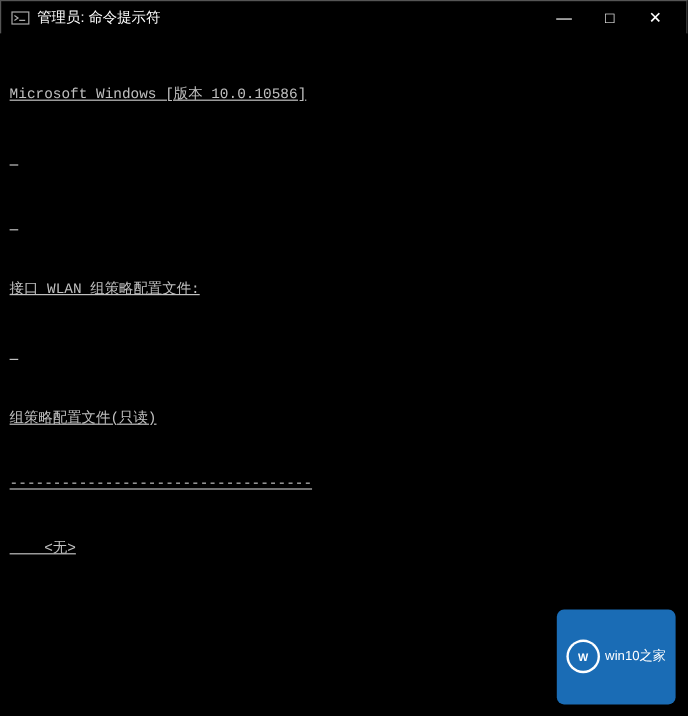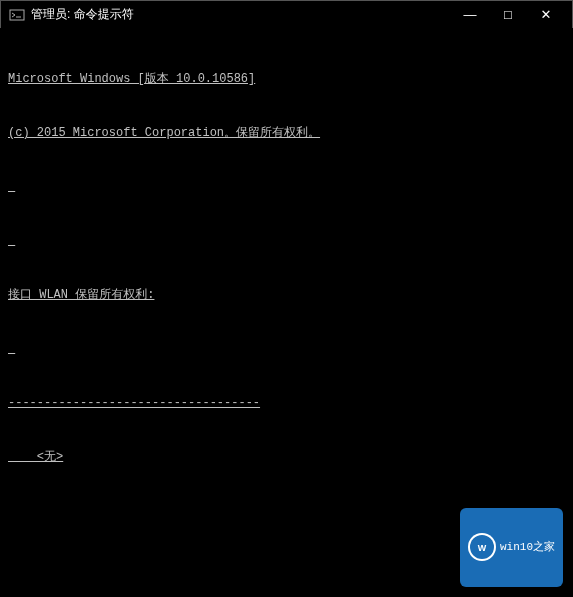--- a/index.html
+++ b/index.html
@@ -106,21 +106,21 @@
       border-radius: 50%;
       display: flex;
       align-items: center;
       justify-content: center;
       overflow: hidden;
     }
 
     .watermark-text {
       color: #fff;
       font-size: 11px;
-      font-family: Liberation Mono, monospace;
+      font-family: Liberation Sans, sans-serif;
       line-height: 1.3;
     }
 
     .divider {
       color: #c0c0c0;
     }
 
     
     .inline-badge {
       display: inline-block;
@@ -156,25 +156,25 @@
     </div>
     <div class="title-bar-controls">
       <button class="title-btn">—</button>
       <button class="title-btn">□</button>
       <button class="title-btn close">✕</button>
     </div>
   </div>
 
   <div class="terminal-body">
     <span class="line">Microsoft Windows [版本 10.0.10586]</span>
-    <span class="line">(c) 2015 Microsoft Corporation。保留所有权利。</span>
     <span class="line"> </span>
     <span class="line"> </span>
-    <span class="line">接口 WLAN 保留所有权利:</span>
+    <span class="line">接口 WLAN 组策略配置文件:</span>
     <span class="line"> </span>
+    <span class="line">组策略配置文件(只读)</span>
     <span class="line divider">-----------------------------------</span>
     <span class="line">    &lt;无&gt;</span>
     
     
     
     
     
     
     
     

